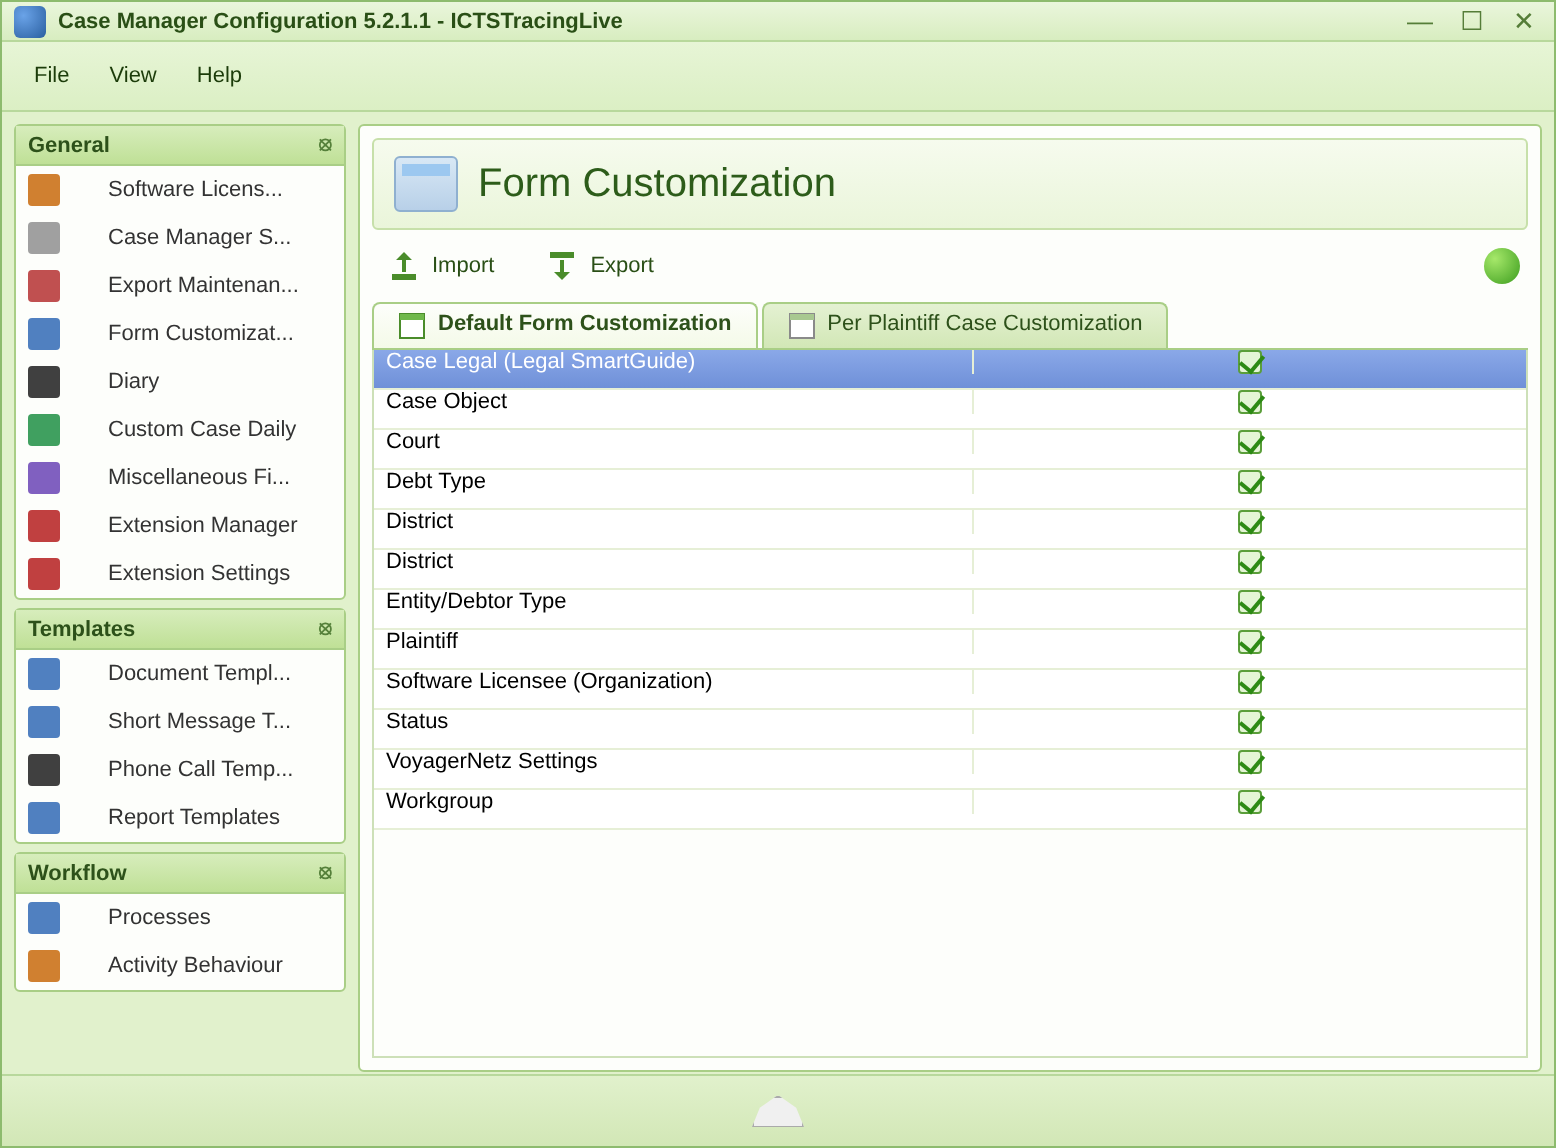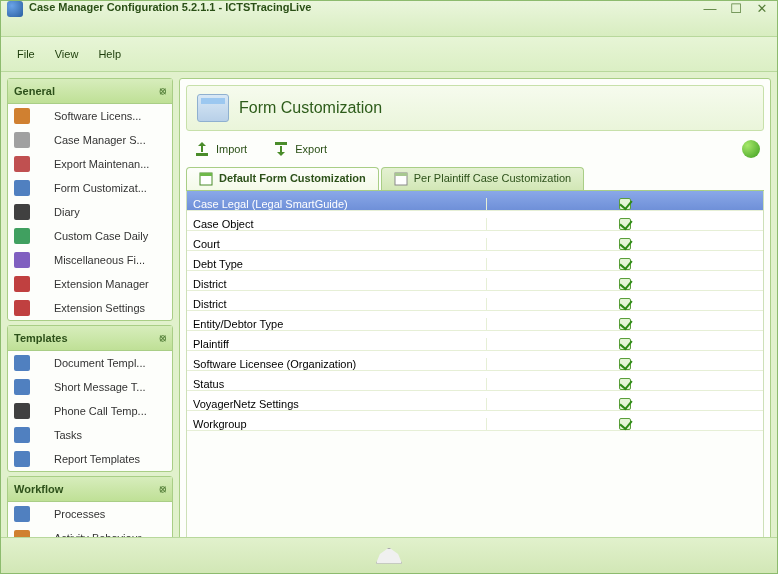--- a/index.html
+++ b/index.html
@@ -1,46 +1,46 @@
 <!DOCTYPE html>
 <html><head>
 <meta charset="utf-8">
 <style>
 * { box-sizing: border-box; margin: 0; padding: 0; font-family: Tahoma, Arial, sans-serif; font-size: 11px; }
 body { width: 778px; height: 574px; background: #fff; overflow: hidden; }
 .window { width: 778px; height: 574px; background: linear-gradient(#e8f5d8, #dff0c8); border: 1px solid #8dbb6e; position: relative; }
-.titlebar { height: 36px; display: flex; padding: 0 6px; background: linear-gradient(#eaf6dc, #d8edc0); border-bottom: 1px solid #b8d89c; }
+.titlebar { height: 20px; display: flex; align-items: center; padding: 0 6px; background: linear-gradient(#eaf6dc, #d8edc0); border-bottom: 1px solid #b8d89c; }
 .titlebar .app-icon { width: 16px; height: 16px; margin-right: 6px; background: radial-gradient(circle at 30% 30%, #6aa3e8, #2a5fa0); border-radius: 3px; }
 .titlebar .title { color: #2a4f16; font-weight: bold; flex: 1; }
 .win-controls { display: flex; gap: 8px; color: #557d38; }
 .win-controls span { cursor: pointer; width: 18px; text-align: center; font-size: 13px; }
 .menubar { height: 35px; display: flex; align-items: center; padding: 0 6px; background: linear-gradient(#e7f5d6, #dbefc4); border-bottom: 1px solid #b8d89c; color: #1c3c0a; }
 .menubar span { padding: 3px 10px; cursor: pointer; }
 .body { display: flex; height: calc(574px - 28px - 24px - 36px); padding: 6px; gap: 6px; background: #e1f1cc; }
 .sidebar { width: 166px; display: flex; flex-direction: column; gap: 4px; overflow-y: auto; }
 .panel { background: #fdfefb; border: 1px solid #a9ce86; border-radius: 3px; }
-.panel-header { height: 20px; background: linear-gradient(#d7edbc, #bfe096); border-bottom: 1px solid #a9ce86; display: flex; align-items: center; padding: 12px 6px; font-weight: bold; color: #2d511a; }
+.panel-header { height: 20px; background: linear-gradient(#d7edbc, #bfe096); border-bottom: 1px solid #a9ce86; display: flex; align-items: center; padding: 0 6px; font-weight: bold; color: #2d511a; }
 .panel-header .collapse { margin-left: auto; color: #55803a; cursor: pointer; font-size: 10px; }
 .nav-item { display: flex; align-items: center; height: 24px; padding: 0 6px; gap: 24px; cursor: pointer; color: #333; white-space: nowrap; overflow: hidden; text-overflow: ellipsis; }
 .nav-item .icon { width: 16px; height: 16px; flex-shrink: 0; }
 .content { flex: 1; background: #fdfefb; border: 1px solid #a9ce86; border-radius: 3px; padding: 6px; display: flex; flex-direction: column; }
 .header-box { border: 1px solid #c7e0aa; border-radius: 3px; background: linear-gradient(#f6fbee, #eaf5da); padding: 8px 10px; display: flex; align-items: center; gap: 10px; }
 .header-box .form-icon { width: 32px; height: 28px; background: linear-gradient(#d8e8f5, #b8d0e8); border: 1px solid #8fb0d0; border-radius: 3px; position: relative; }
 .header-box .form-icon::after { content:""; position:absolute; top:3px; left:3px; right:3px; height:6px; background:#9cc8f0; }
-.header-box h1 { font-size: 16px; color: #2d5c1a; font-weight: normal; }
+.header-box h1 { font-size: 20px; color: #2d5c1a; font-weight: normal; }
 .toolbar { display: flex; align-items: center; gap: 18px; padding: 8px 4px; }
 .tb-btn { display: flex; align-items: center; gap: 6px; cursor: pointer; color: #2a4f16; padding: 2px 4px; }
 .tb-btn .icon { width: 16px; height: 16px; }
 .help-icon { margin-left: auto; width: 18px; height: 18px; border-radius: 50%; background: radial-gradient(circle at 30% 30%, #a6e86a, #3c9d1e); }
 .tabs { display: flex; border-bottom: 1px solid #a9ce86; }
 .tab { padding: 4px 12px; display: flex; align-items: flex-start; gap: 6px; background: linear-gradient(#e4f1d2, #d2e7b6); border: 1px solid #a9ce86; border-bottom: none; border-radius: 4px 4px 0 0; margin-right: 2px; cursor: pointer; color: #2d511a; }
 .tab.active { background: linear-gradient(#fdfefb, #f4fae8); font-weight: bold; }
 .tab .icon { width: 14px; height: 14px; }
 .grid { flex: 1; border: 1px solid #cde0b8; border-top: none; overflow-y: auto; }
-.grid-row { display: flex; height: 20px; align-items: flex-end; border-bottom: 1px solid #e6efd6; background: #fff; }
+.grid-row { display: flex; height: 20px; align-items: flex-start; border-bottom: 1px solid #e6efd6; background: #fff; }
 .grid-row.selected { background: linear-gradient(#8aa8e8, #6f90d8); color: #fff; }
 .grid-row .cell-name { flex: 0 0 300px; padding: 0 6px; border-right: 1px solid #e6efd6; white-space: nowrap; overflow: hidden; text-overflow: ellipsis; }
 .grid-row .cell-check { flex: 1; display: flex; justify-content: center; }
 .check { width: 12px; height: 12px; border: 1px solid #5a9e3a; border-radius: 2px; background: #e4f5d6; position: relative; }
 .check::after { content:""; position:absolute; left:2px; top:-1px; width:6px; height:9px; border-right:2px solid #2d8a15; border-bottom:2px solid #2d8a15; transform: rotate(40deg); }
 .statusbar { position: absolute; bottom: 0; left: 0; right: 0; height: 36px; background: linear-gradient(#e1f1cc, #d2e7b6); border-top: 1px solid #b8d89c; display:flex; align-items:center; justify-content:center; }
 .boat { width: 26px; height: 16px; background: #f0f0f0; clip-path: polygon(0 100%, 100% 100%, 85% 40%, 50% 0, 15% 40%); border: 1px solid #aaa; }
 </style>
 </head>
 <body>
@@ -125,24 +125,20 @@
             <div class="nav-item">
               <span class="icon" style="background: rgb(80, 128, 192); border-radius: 2px;"></span>
               <span>Short Message T...</span>
             </div>
             <div class="nav-item">
               <span class="icon" style="background: rgb(64, 64, 64); border-radius: 2px;"></span>
               <span>Phone Call Temp...</span>
             </div>
             <div class="nav-item">
               <span class="icon" style="background: rgb(80, 128, 192); border-radius: 2px;"></span>
-              <span>Tasks</span>
-            </div>
-            <div class="nav-item">
-              <span class="icon" style="background: rgb(80, 128, 192); border-radius: 2px;"></span>
               <span>Report Templates</span>
             </div>
           </div>
       </div>
 
       <div class="panel">
         <div class="panel-header">
           <span>Workflow</span>
           <span class="collapse">⦻</span>
         </div>

